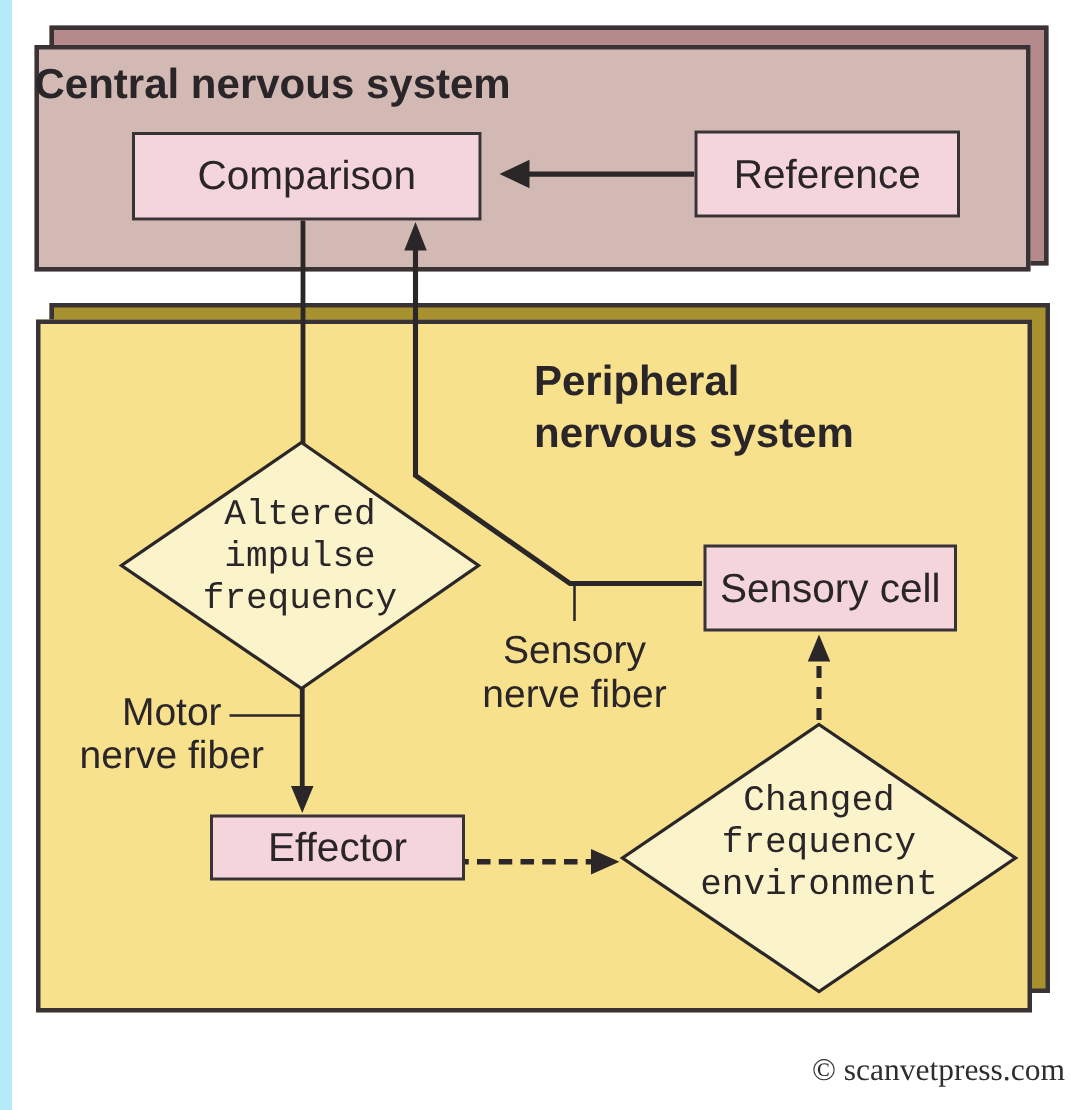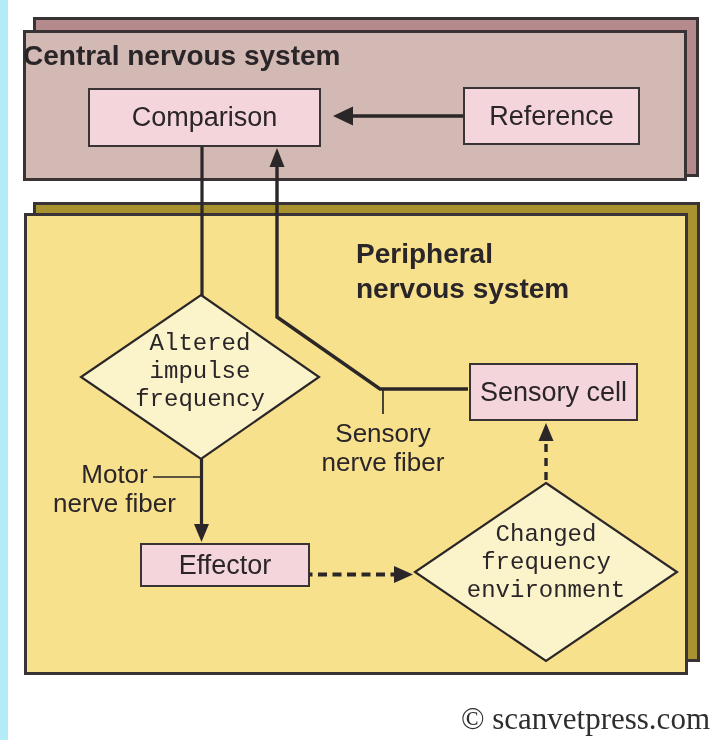--- a/index.html
+++ b/index.html
@@ -28,21 +28,21 @@
   .reference{left:463px;top:87px;width:177px;height:58px;}
   .sensory-cell{left:469px;top:363px;width:169px;height:58px;text-align:center;}
   .effector{left:116px;top:543px;width:170px;height:44px;margin-left:24px;}
   .diamond-label{position:absolute;text-align:center;font-size:24px;line-height:28px;z-index:4;font-family:Liberation Mono, monospace;}
   .altered-label{left:115px;top:330px;width:170px;}
   .changed-label{left:451px;top:521px;width:190px;}
   .fiber-label{position:absolute;text-align:center;font-size:26px;line-height:29px;z-index:4;}
   .motor-label{left:25px;top:460px;width:155px;margin-left:12px;}
   .sensory-label{left:300px;top:419px;width:166px;}
   .copyright{position:absolute;left:460px;top:701px;width:250px;text-align:right;
-    font-family:"Liberation Serif","DejaVu Serif",serif;font-size:31px;color:#2e2e2e;z-index:4;}
+    font-family:"Liberation Serif","DejaVu Serif",serif;font-size:21px;color:#2e2e2e;z-index:4;}
   .sline{stroke:var(--line);fill:none;}
   .ahead{fill:var(--line);stroke:none;}
   .dia{fill:var(--diamond-fill);stroke:var(--line);stroke-width:2.2;}
 </style>
 </head>
 <body>
 
 <div class="canvas">
 
   <div class="strip"></div>

